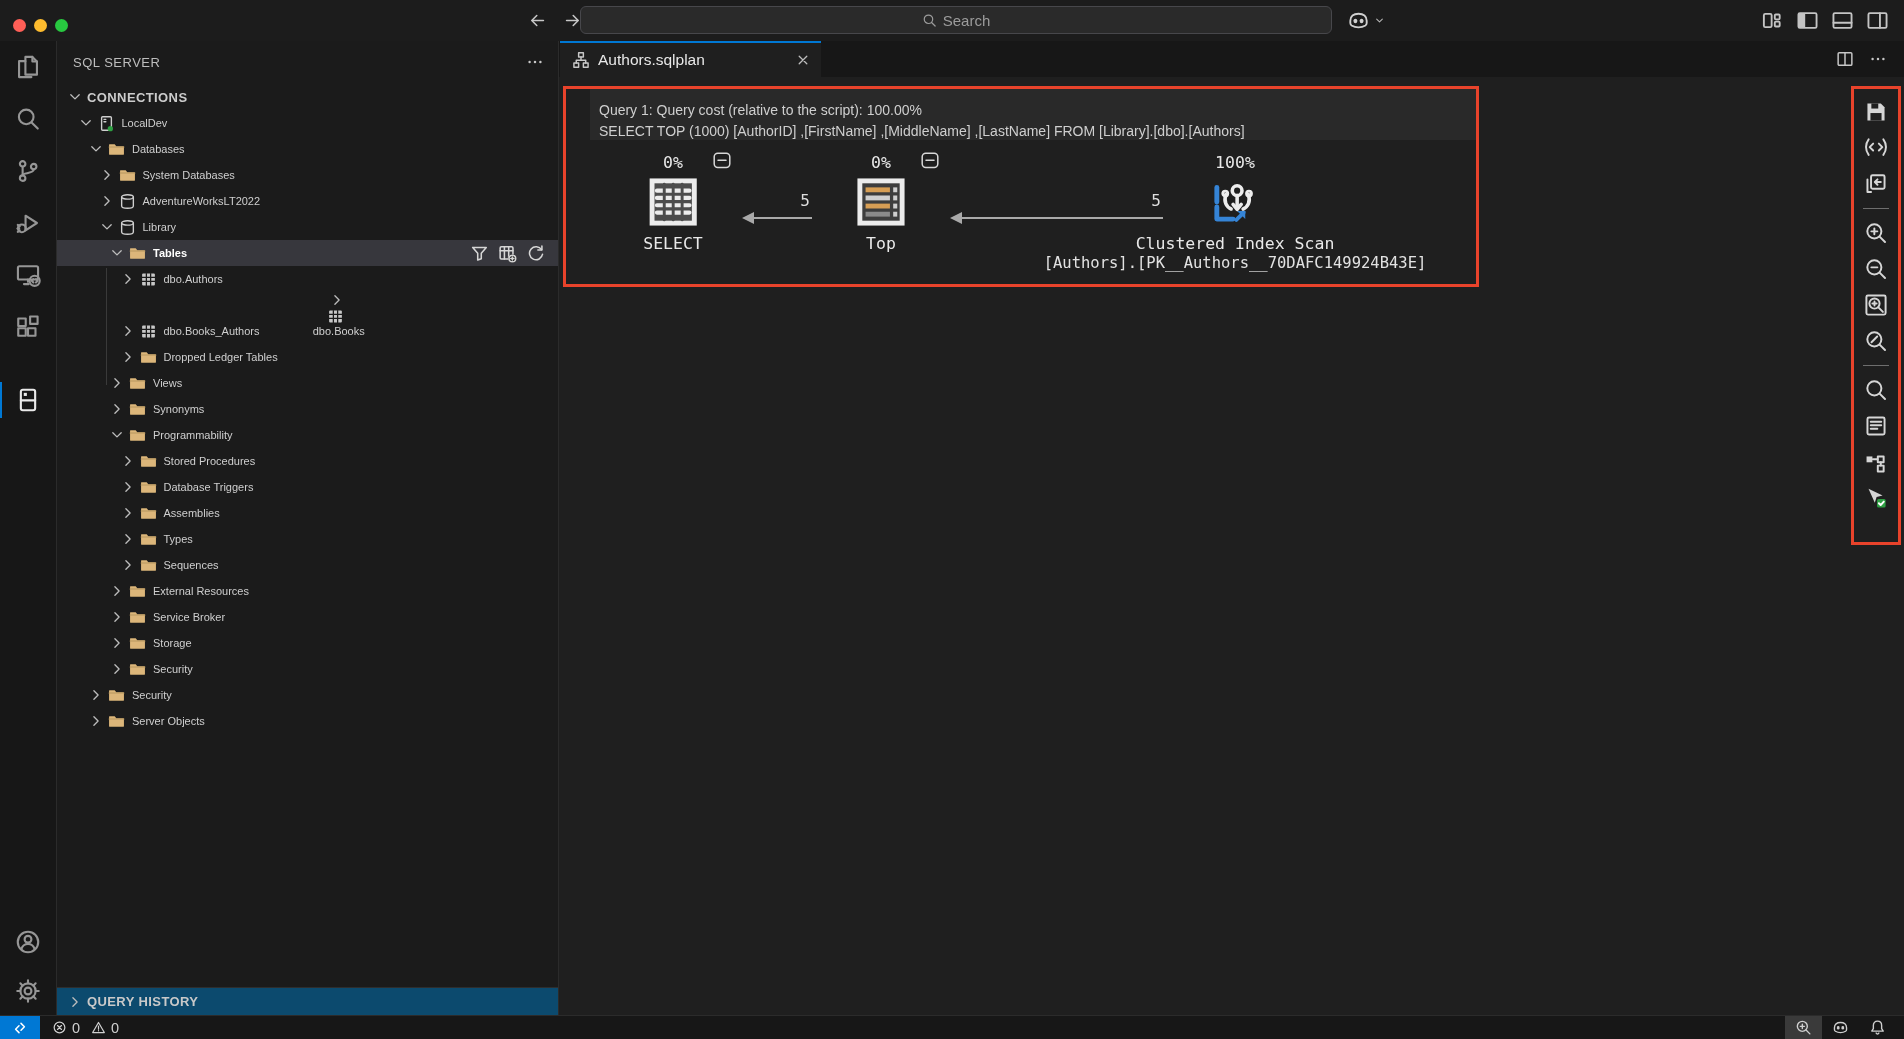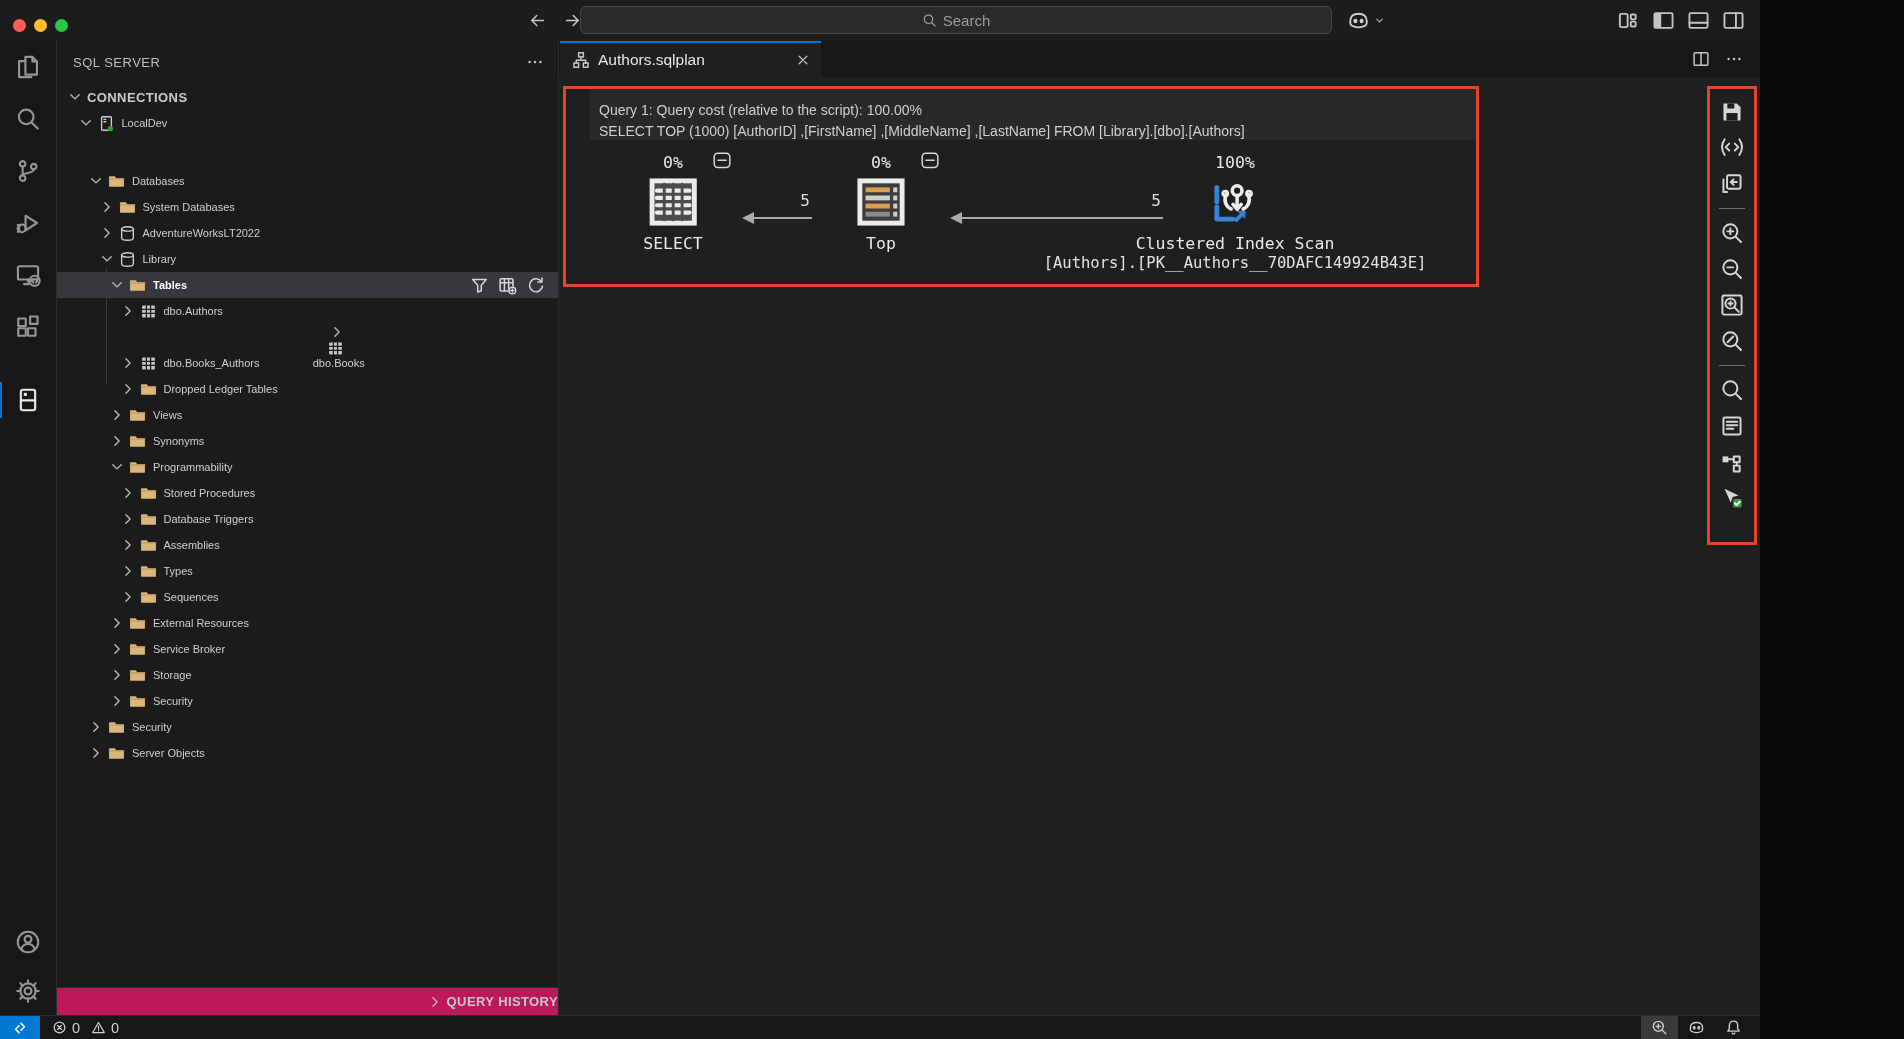--- a/index.html
+++ b/index.html
@@ -1,16 +1,16 @@
 <!DOCTYPE html>
 <html><head>
 <meta charset="utf-8">
 <style>
   html,body{margin:0;padding:0;background:#0a0a0a;}
-  #stage{position:relative;width:1760px;height:1039px;background:#1f1f1f;overflow:hidden;
+  #stage{position:relative;width:1904px;height:1039px;background:#1f1f1f;overflow:hidden;
          font-family:"Liberation Sans",sans-serif;color:#cccccc;}
   .icon{display:inline-block;width:16px;height:16px;flex:none;}
   .icon svg{display:block;}
 
   
   .titlebar{position:absolute;left:0;top:0;width:100%;height:41px;background:#1c1c1c;border-bottom:1px solid #2b2b2b;}
   .traffic{position:absolute;left:13px;top:19px;display:flex;gap:8px;}
   .traffic span{width:13px;height:13px;border-radius:50%;}
   .navarrows{position:absolute;left:528px;top:11px;display:flex;gap:16px;color:#c8c8c8;}
   .navarrows .icon{width:19px;height:19px;}
@@ -42,22 +42,22 @@
   .sb-more{margin-left:auto;color:#c8c8c8;width:18px;height:18px;}
   #tree{position:absolute;top:43px;left:0;right:0;}
   .row{height:26px;display:flex;align-items:center;font-size:11px;color:#cfcfcf;box-sizing:border-box;}
   .row.header-row{font-weight:bold;font-size:13px;letter-spacing:.4px;color:#cccccc;}
   .row.selected{background:#37373d;color:#ffffff;font-weight:bold;}
   .row .chev{width:16px;height:16px;margin-right:4px;color:#bdbdbd;}
   .row .ticon{width:17px;height:17px;margin-right:7px;}
   .row-actions{margin-left:auto;display:flex;gap:9px;align-items:center;padding-right:13px;color:#d6d6d6;}
   .row-actions .icon{width:19px;height:19px;}
   .indent-guide{position:absolute;left:49px;top:227px;width:1px;height:117px;background:#3a3a3a;}
-  .qh-bar{position:absolute;left:0;right:0;bottom:0;height:27px;border-top:1px solid #2e2e2e;background:#be185d;
-          display:flex;align-items:center;padding-left:10px;font-weight:bold;font-size:13px;letter-spacing:.4px;color:#c9c9c9;justify-content:flex-end;}
+  .qh-bar{position:absolute;left:0;right:0;bottom:0;height:27px;border-top:1px solid #2e2e2e;background:#0c4a6e;
+          display:flex;align-items:center;padding-left:10px;font-weight:bold;font-size:13px;letter-spacing:.4px;color:#c9c9c9;}
   .qh-bar .chev{width:16px;height:16px;margin-right:4px;color:#bdbdbd;}
 
   
   .editor{position:absolute;left:558px;top:41px;right:0;bottom:24px;background:#1f1f1f;border-left:1px solid #2b2b2b;}
   .tabbar{height:36px;background:#171717;display:flex;align-items:stretch;}
   .tab{width:261px;margin-left:1px;background:#1f1f1f;border-top:2px solid #0078d4;display:flex;align-items:center;
        padding:0 10px 0 12px;gap:8px;color:#e8e8e8;font-size:15.5px;box-sizing:border-box;}
   .tab .icon{width:18px;height:18px;color:#c8c8c8;}
   .tab .tab-close{margin-left:auto;width:16px;height:16px;color:#bdbdbd;}
   .tab-actions{margin-left:auto;display:flex;align-items:center;gap:15px;padding-right:17px;color:#c8c8c8;}
@@ -291,21 +291,21 @@
           </span>
           <span class="icon ticon">
             <svg viewBox="0 0 16 16" width="100%" height="100%" fill="none" stroke="currentColor" stroke-width="1.3" stroke-linecap="round" stroke-linejoin="round" xmlns="http://www.w3.org/2000/svg">
               <rect x="3.4" y="1.6" width="9.2" height="12.8" rx="1"></rect>
               <path d="M5.6 4.1h1.8M5.6 6.4h1.8"></path>
               <circle cx="11.6" cy="12.9" r="2.5" fill="#2ea043" stroke="none"></circle>
             </svg>
           </span>
           <span>LocalDev</span>
         </div>
-        <div class="row" style="padding-left: 31px; margin-top: 32px;">
+        <div class="row" style="padding-left: 31px;">
           <span class="icon chev">
             <svg viewBox="0 0 16 16" width="100%" height="100%" fill="none" stroke="currentColor" stroke-width="1.3" stroke-linecap="round" stroke-linejoin="round" xmlns="http://www.w3.org/2000/svg">
               <path d="M3.8 5.7 8 9.9l4.2-4.2"></path>
             </svg>
           </span>
           <span class="icon ticon">
             <svg viewBox="0 0 16 16" width="100%" height="100%" fill="none" stroke="currentColor" stroke-width="1.3" stroke-linecap="round" stroke-linejoin="round" xmlns="http://www.w3.org/2000/svg">
               <path d="M1.4 3.1h4.9l1.5 1.8h6.8c.2 0 .4.2.4.4v7.2c0 .2-.2.4-.4.4H1.4c-.2 0-.4-.2-.4-.4V3.5c0-.2.2-.4.4-.4z" fill="#dcb67a" stroke="none"></path>
               <path d="M1 5.6h14" stroke="#b5955e" stroke-width="1"></path>
             </svg>

